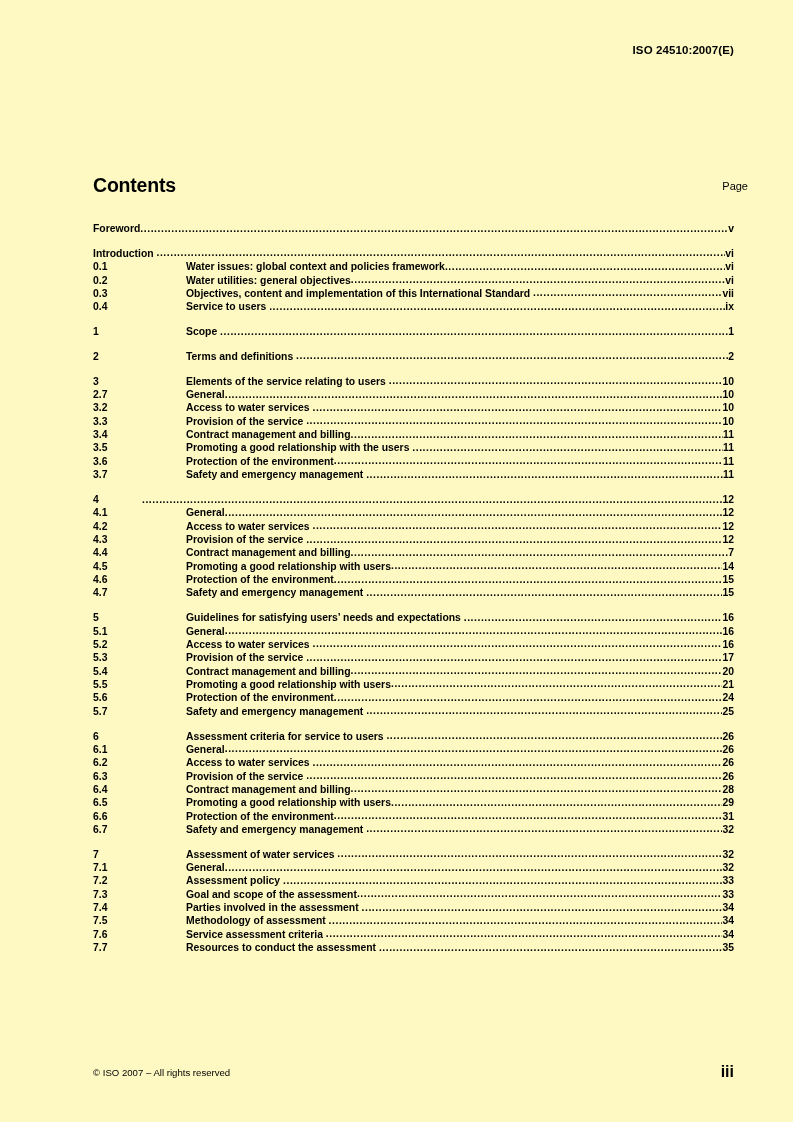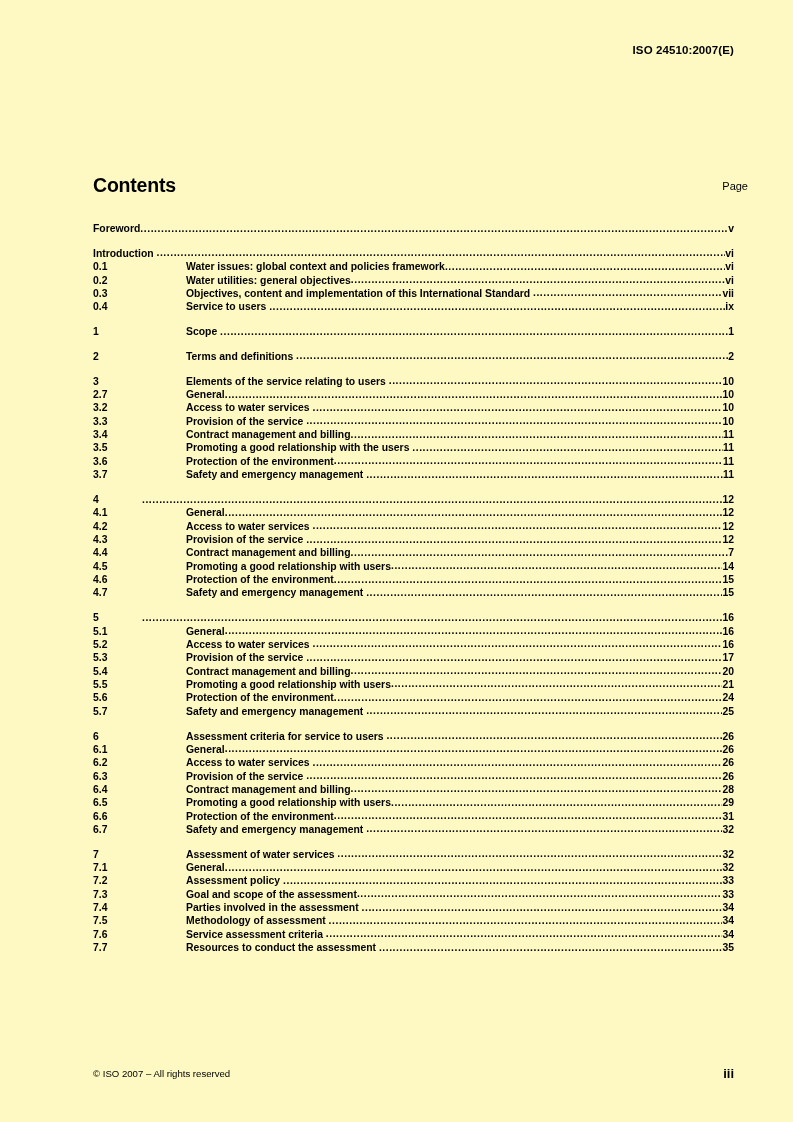--- a/index.html
+++ b/index.html
@@ -115,21 +115,21 @@
     left: 93px;
     right: 59px;
     display: flex;
     align-items: center;
     justify-content: space-between;
     font-size: 9.6px;
     font-weight: normal;
     margin-top: 20px;
   }
   .footer-page {
-    font-size: 13px;
+    font-size: 16px;
     font-weight: bold;
   }
 </style>
 </head>
 <body>
 
 <div class="page">
 
   <div class="doc-header">ISO 24510:2007(E)</div>
 
@@ -288,20 +288,21 @@
         <div class="toc-row">
           <span class="toc-num">4.7</span>
           <span class="toc-title">Safety and emergency management&nbsp;</span>
           <span class="toc-dots">........................................................................................................................................................................................................</span>
           <span class="toc-pg">15</span>
         </div>
       </div>
       <div class="toc-block">
         <div class="toc-row">
           <span class="toc-num">5</span>
+          <span class="toc-title">Guidelines for satisfying users’ needs and expectations&nbsp;</span>
           <span class="toc-dots">........................................................................................................................................................................................................</span>
           <span class="toc-pg">16</span>
         </div>
         <div class="toc-row">
           <span class="toc-num">5.1</span>
           <span class="toc-title">General</span>
           <span class="toc-dots">........................................................................................................................................................................................................</span>
           <span class="toc-pg">16</span>
         </div>
         <div class="toc-row">

